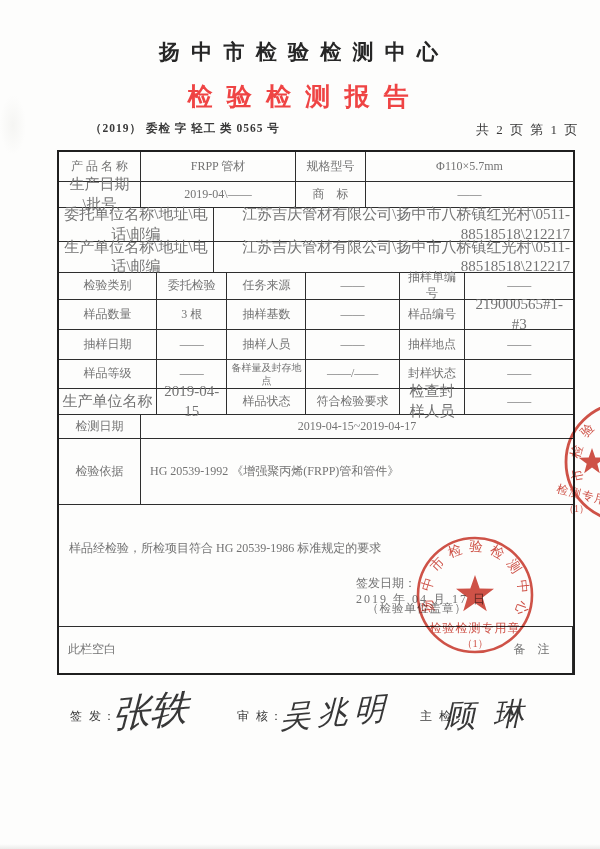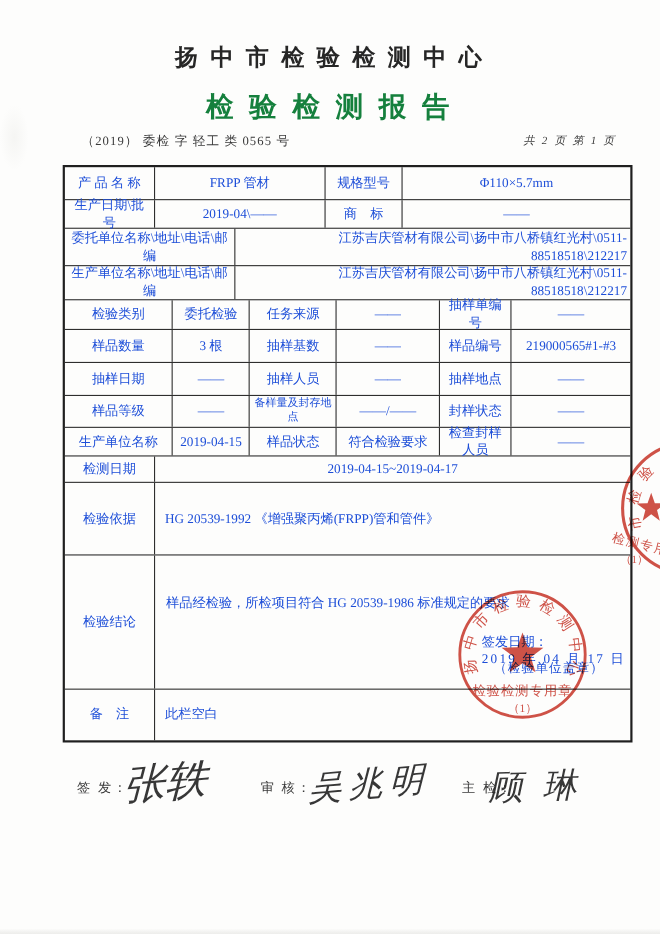--- a/index.html
+++ b/index.html
@@ -3,35 +3,35 @@
 <meta charset="utf-8">
 <style>
   html,body{margin:0;padding:0;}
   body{background:#e9e9e9;font-family:"Liberation Serif","DejaVu Serif",serif;}
   .page{position:relative;width:600px;height:849px;background:#fdfdfc;overflow:hidden;
         color:#2e2e2e;-webkit-font-smoothing:antialiased;}
   
   .org-title{position:absolute;left:0;top:38px;width:100%;text-align:center;
              font-size:21px;font-weight:bold;letter-spacing:3px;color:#262626;}
   .report-title{position:absolute;left:0;top:80px;width:100%;text-align:center;
-             font-size:25px;font-weight:bold;letter-spacing:4px;color:#15803d;}
-  .doc-no{position:absolute;left:74px;top:121px;font-size:11.5px;letter-spacing:1px;color:#3a3a3a;}
-  .page-info{position:absolute;left:476px;top:121px;font-size:10px;letter-spacing:2px;color:#3a3a3a;font-style:italic;}
+             font-size:25px;font-weight:bold;letter-spacing:4px;color:#ef4444;}
+  .doc-no{position:absolute;left:90px;top:121px;font-size:11.5px;letter-spacing:1px;color:#3a3a3a;font-weight:bold;}
+  .page-info{position:absolute;left:476px;top:121px;font-size:13px;letter-spacing:2px;color:#3a3a3a;}
   
   .rpt-table{position:absolute;left:57px;top:150px;width:518px;box-sizing:border-box;
              border:2px solid #1f1f1f;z-index:1;background:transparent;}
   .row{display:flex;border-bottom:1px solid #2e2e2e;box-sizing:border-box;}
   .row.last{border-bottom:none;}
   .c{box-sizing:border-box;border-right:1px solid #2e2e2e;display:flex;align-items:center;
      justify-content:center;text-align:center;font-size:12px;line-height:1.3;
-     padding:2px 3px;white-space:pre-wrap;color:#1d4ed8;}
+     padding:2px 3px;white-space:pre-wrap;color:#737373;}
   .c.endc{border-right:none;}
   .c.left{justify-content:flex-start;text-align:right;padding-left:9px;}
-  .c.small{font-size:12px;}
-  .c.tiny{font-size:10px;font-family:Liberation Mono, monospace;}
+  .c.small{font-size:15px;}
+  .c.tiny{font-size:10px;}
   .wA1{width:82px}.wA2{width:155px}.wA3{width:70px}.wA4{width:207px}
   .wB1{width:155px}.wB2{width:359px}
   .wC1{width:102px}.wC2{width:73px}.wC3{width:82px}.wC4{width:97px}.wC5{width:68px}.wC6{width:112px}
   .wD1{width:82px}.wD2{width:432px}
   
   .concl{position:relative;display:block;text-align:left;padding:0;}
   .concl-text{position:absolute;left:10px;top:36px;font-size:12px;}
   .seal-note{position:absolute;right:24px;top:96px;font-size:11.5px;letter-spacing:1px;}
   .issue-line{position:absolute;right:4px;bottom:3px;font-size:12px;}
   .issue-line .val{letter-spacing:2px;}
@@ -134,34 +134,33 @@
       <div class="c wD1">检测日期</div>
       <div class="c wD2 endc">2019-04-15~2019-04-17</div>
     </div>
 
     <div class="row" style="height:66px">
       <div class="c wD1">检验依据</div>
       <div class="c wD2 endc left">HG 20539-1992 《增强聚丙烯(FRPP)管和管件》</div>
     </div>
 
     <div class="row" style="height:122px">
-      <div class="c wD1">检验结论</div>
       <div class="c wD2 endc concl">
         <span class="concl-text">样品经检验，所检项目符合 HG 20539-1986 标准规定的要求</span>
         <span class="seal-note">（检验单位盖章）</span>
         <span class="issue-line">
           <span>签发日期：</span>
           <span class="val">2019 年 04 月 17 日</span>
         </span>
       </div>
     </div>
 
     <div class="row last" style="height:46px">
+      <div class="c wD2 endc left">此栏空白</div>
       <div class="c wD1">备    注</div>
-      <div class="c wD2 endc left">此栏空白</div>
     </div>
   </div>
 
   <div class="footer">
     <span class="sig-label" style="left:70px;top:708px;">签  发：</span>
     <span class="sig" style="left:112px;top:686px;font-size:38px;">张轶</span>
     <span class="sig-label" style="left:237px;top:708px;">审  核：</span>
     <span class="sig" style="left:280px;top:692px;font-size:31px;letter-spacing:6px;">吴兆明</span>
     <span class="sig-label" style="left:400px;top:708px;margin-left:20px;">主  检：</span>
     <span class="sig" style="left:444px;top:694px;font-size:31px;letter-spacing:18px;transform:rotate(-2deg);">顾琳</span>

